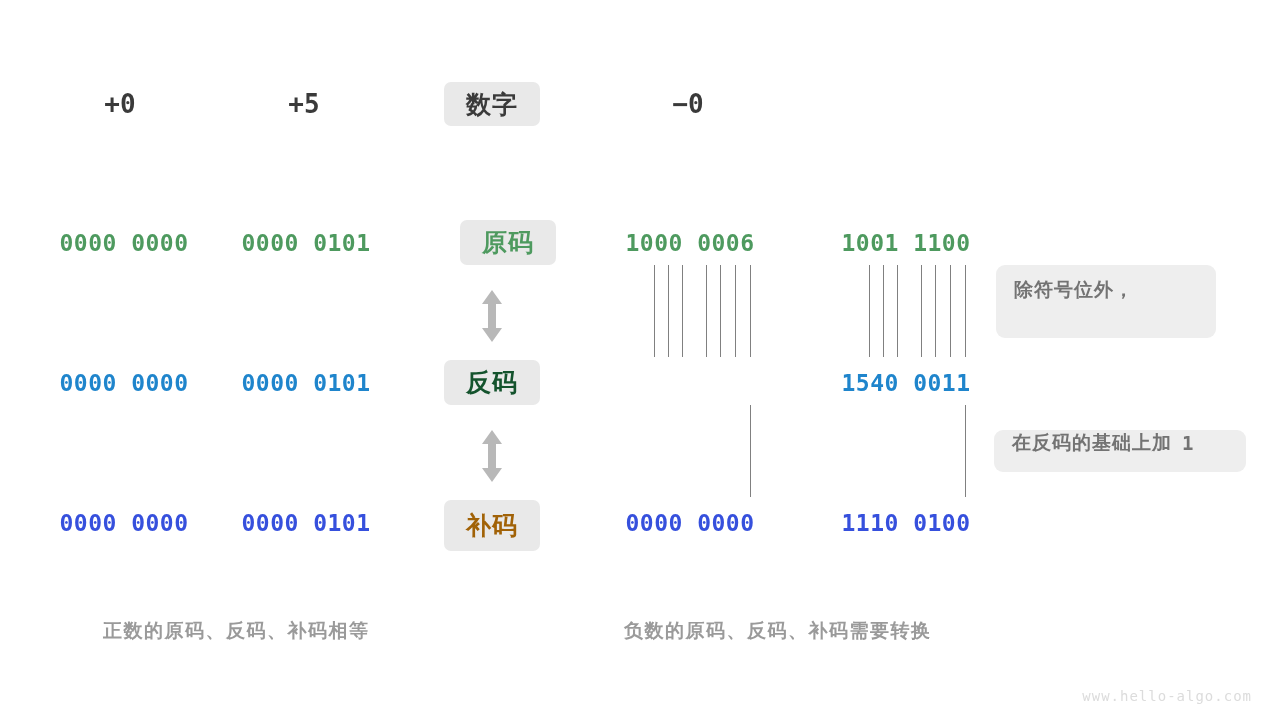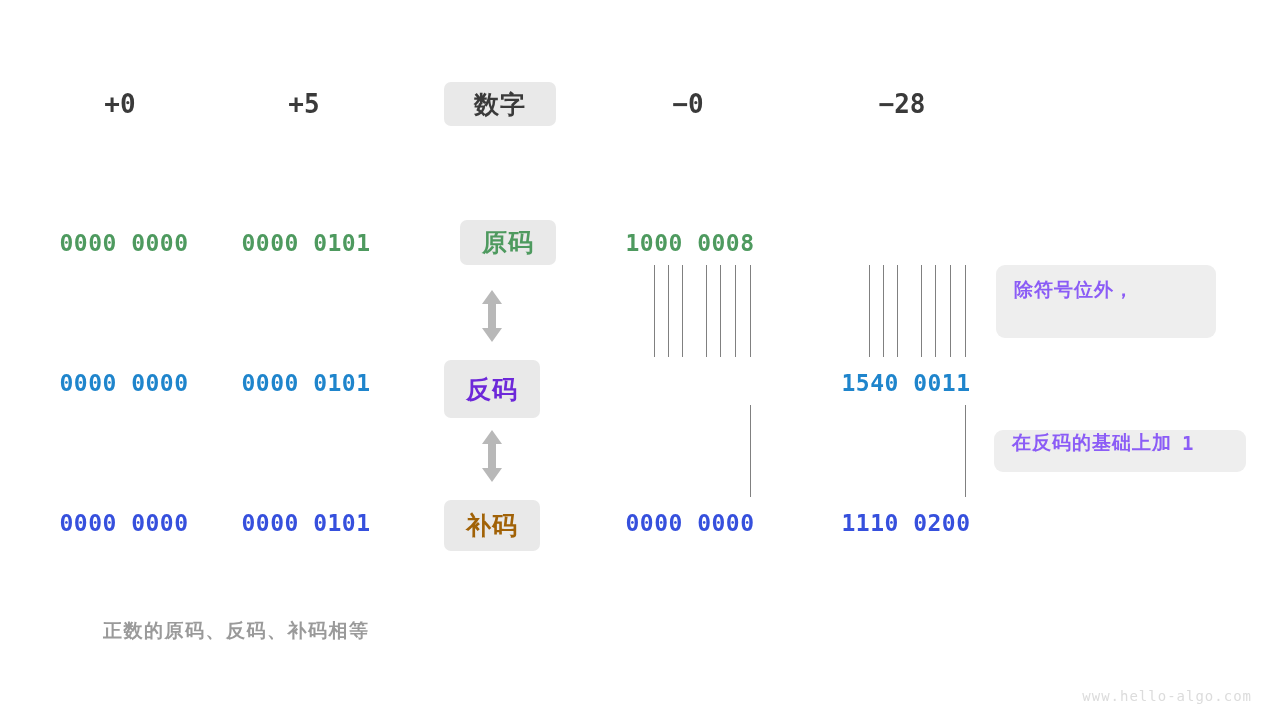--- a/index.html
+++ b/index.html
@@ -60,21 +60,21 @@
     font-size: 25px;
     letter-spacing: 1px;
   }
   .badge.dark { color: #3a3a3a; }
 
   
   .note {
     position: absolute;
     background: #eeeeee;
     border-radius: 9px;
-    color: #8b5cf6;
+    color: #737373;
     font-weight: bold;
     font-size: 19px;
     line-height: 30px;
     padding: 10px 18px;
     box-sizing: border-box;
     letter-spacing: 1px;
   }
   .note .mono-one {
     font-family: "DejaVu Sans Mono", "Liberation Mono", monospace;
   }
@@ -115,53 +115,53 @@
 </style>
 </head>
 <body>
 
 <div class="stage">
 
   <div class="cell num-head" style="left:56px; top:82px; width:128px; height:44px;">+0</div>
 
   <div class="cell num-head" style="left:240px; top:82px; width:128px; height:44px;">+5</div>
 
-  <div class="badge dark" style="left:444px; top:82px; width:112px; height:44px;">数字</div>
+  <div class="badge dark" style="left:444px; top:82px; width:96px; height:44px;">数字</div>
 
   <div class="cell num-head" style="left:624px; top:82px; width:128px; height:44px;">−0</div>
 
-  <div class="cell num-head" style="left:838px; top:82px; width:128px; height:44px;">−28</div>
 
   <div class="cell bits c-green" style="left:56px; top:222px; width:136px; height:42px;">0000 0000</div>
 
   <div class="cell bits c-green" style="left:238px; top:222px; width:136px; height:42px;">0000 0101</div>
 
   <div class="badge" style="left:444px; top:220px; width:96px; height:45px; color:#4e9a5f;margin-left:16px;">原码</div>
 
-  <div class="cell bits c-green" style="left:622px; top:222px; width:136px; height:42px;">1000 0008</div>
-
+  <div class="cell bits c-green" style="left:622px; top:222px; width:136px; height:42px;">1000 0006</div>
+
+  <div class="cell bits c-green" style="left:838px; top:222px; width:136px; height:42px;">1001 1100</div>
 
   <div class="cell bits c-blue" style="left:56px; top:362px; width:136px; height:42px;">0000 0000</div>
 
   <div class="cell bits c-blue" style="left:238px; top:362px; width:136px; height:42px;">0000 0101</div>
 
-  <div class="badge" style="left:444px; top:360px; width:96px; height:58px; color:#6d28d9;">反码</div>
+  <div class="badge" style="left:444px; top:360px; width:96px; height:45px; color:#14532d;">反码</div>
 
 
   <div class="cell bits c-blue" style="left:838px; top:362px; width:136px; height:42px;">1540 0011</div>
 
   <div class="cell bits c-indigo" style="left:56px; top:502px; width:136px; height:42px;">0000 0000</div>
 
   <div class="cell bits c-indigo" style="left:238px; top:502px; width:136px; height:42px;">0000 0101</div>
 
   <div class="badge" style="left:444px; top:500px; width:96px; height:51px; color:#a16207;">补码</div>
 
   <div class="cell bits c-indigo" style="left:622px; top:502px; width:136px; height:42px;">0000 0000</div>
 
-  <div class="cell bits c-indigo" style="left:838px; top:502px; width:136px; height:42px;">1110 0200</div>
+  <div class="cell bits c-indigo" style="left:838px; top:502px; width:136px; height:42px;">1110 0100</div>
 
   <div class="tick" style="left:654px;  top:265px; height:92px;"></div>
   <div class="tick" style="left:668px;  top:265px; height:92px;"></div>
   <div class="tick" style="left:682px;  top:265px; height:92px;"></div>
   <div class="tick" style="left:706px;  top:265px; height:92px;"></div>
   <div class="tick" style="left:720px;  top:265px; height:92px;"></div>
   <div class="tick" style="left:735px;  top:265px; height:92px;"></div>
   <div class="tick" style="left:750px;  top:265px; height:92px;"></div>
 
   <div class="tick" style="left:869px; top:265px; height:92px;"></div>
@@ -191,16 +191,17 @@
     <div>除符号位外，</div>
   </div>
 
   <div class="note" style="left:994px; top:430px; width:252px; height:42px; display:flex; align-items:center; padding-top:0; padding-bottom:16px;">
     <span>在反码的基础上加</span>
     <span class="mono-one" style="margin-left:10px;">1</span>
   </div>
 
   <div class="caption" style="left:56px; top:618px;margin-left:47px;">正数的原码、反码、补码相等</div>
 
+  <div class="caption" style="left:624px; top:618px;">负数的原码、反码、补码需要转换</div>
 
   <div class="watermark">www.hello-algo.com</div>
 
 </div>
 
 </body></html>

